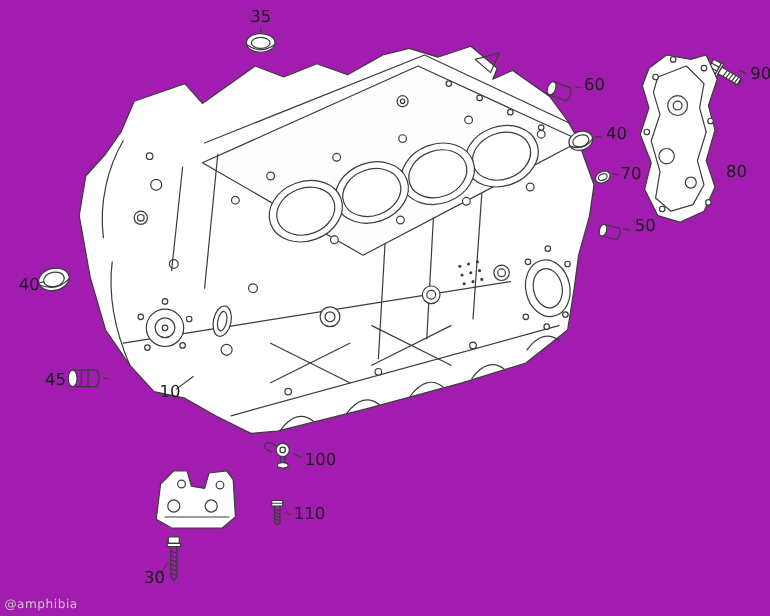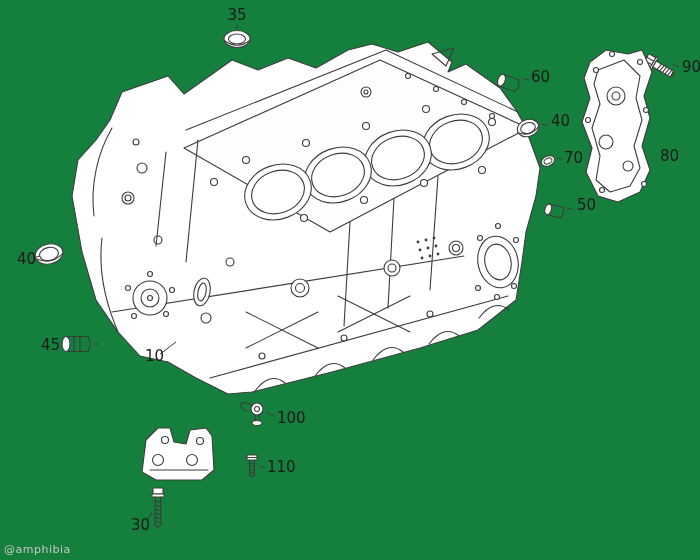--- a/index.html
+++ b/index.html
@@ -1,17 +1,17 @@
 <!DOCTYPE html>
 <html><head>
 <meta charset="utf-8">
 <style>
   html,body{margin:0;padding:0;background:#fff;}
   body{width:700px;height:560px;overflow:hidden;}
-  .stage{position:relative;width:700px;height:560px;background:#15803d;}
+  .stage{position:relative;width:700px;height:560px;background:#a21caf;}
   svg{display:block;}
   svg text{font-family:"DejaVu Sans","Liberation Sans",sans-serif;font-size:15px;fill:#1a1a1a;}
   svg text.wm{font-size:11px;fill:#c6c6c6;letter-spacing:.5px;}
 </style>
 </head>
 <body>
 
 <div class="stage">
 <svg viewBox="0 0 700 560" width="700" height="560">
 

